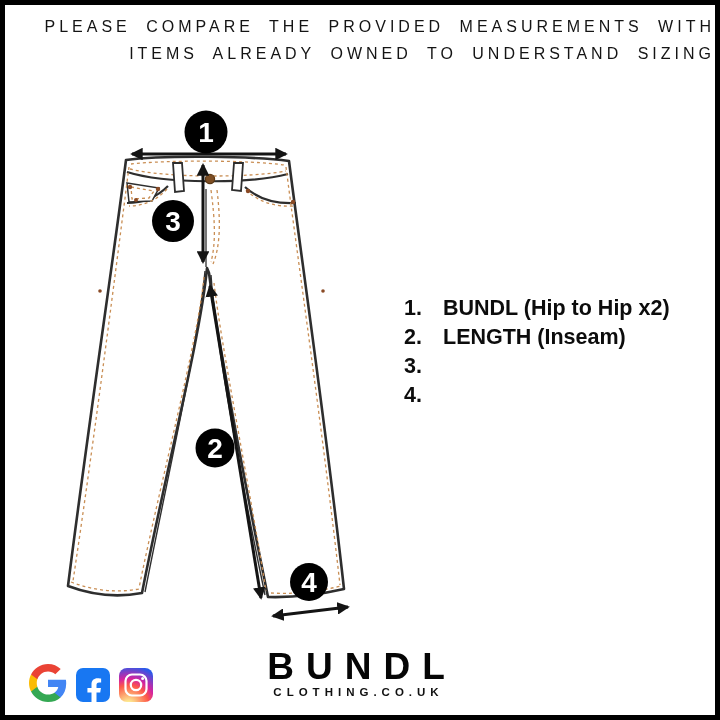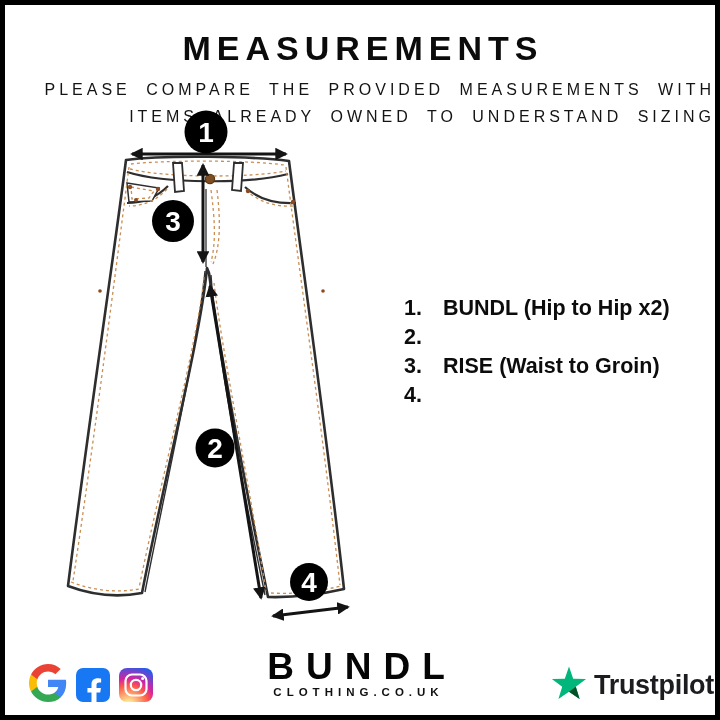--- a/index.html
+++ b/index.html
@@ -36,21 +36,20 @@
   .brand-name{font-size:37px;font-weight:700;letter-spacing:12px;padding-left:12px;line-height:38px;color:#050505;}
   .brand-tagline{font-size:11.5px;font-weight:700;letter-spacing:5px;padding-left:5px;margin-top:0;color:#101010;}
   .trustpilot{position:absolute;left:546px;top:660px;display:flex;align-items:center;gap:6px;}
   .trustpilot-label{font-size:27px;font-weight:700;color:#1c1c21;letter-spacing:-0.3px;}
 </style>
 </head>
 <body>
 
 <div class="page">
 
-  <div class="title">MEASUREMENTS</div>
   <div class="subtitle">
     <div>PLEASE COMPARE THE PROVIDED MEASUREMENTS WITH</div>
     <div>ITEMS ALREADY OWNED TO UNDERSTAND SIZING</div>
   </div>
 
   <svg class="jeans-svg" viewBox="40 95 330 530">
     <defs>
       <marker id="ah" viewBox="0 0 10 10" refX="8.5" refY="5" markerWidth="4.2" markerHeight="4.2" orient="auto-start-reverse">
         <path d="M0,0 L10,5 L0,10 z" fill="#141414"></path>
       </marker>
@@ -131,24 +130,24 @@
     </g>
   </svg>
 
   <div class="legend">
     <div class="legend-row">
       <span class="legend-num">1.</span>
       <span>BUNDL (Hip to Hip x2)</span>
     </div>
     <div class="legend-row">
       <span class="legend-num">2.</span>
+      <span>LENGTH (Inseam)</span>
     </div>
     <div class="legend-row">
       <span class="legend-num">3.</span>
-      <span>RISE (Waist to Groin)</span>
     </div>
     <div class="legend-row">
       <span class="legend-num">4.</span>
     </div>
   </div>
 
   <div class="social">
     <span>
       <svg width="38" height="38" viewBox="0 0 24 24">
         <path fill="#4285F4" d="M23.49 12.27c0-.79-.07-1.54-.19-2.27H12v4.51h6.47c-.29 1.48-1.14 2.73-2.4 3.58v3h3.86c2.26-2.09 3.56-5.17 3.56-8.82z"></path>
@@ -169,23 +168,14 @@
         <circle cx="23.6" cy="10.6" r="1.5" fill="#ffffff" stroke="none"></circle>
       </svg>
     </span>
   </div>
 
   <div class="brand">
     <div class="brand-name">BUNDL</div>
     <div class="brand-tagline">CLOTHING.CO.UK</div>
   </div>
 
-  <div class="trustpilot">
-    <span>
-      <svg width="37" height="36" viewBox="0 0 37 36">
-        <polygon fill="#00B67A" points="18,1.5 22.2,13.7 35.1,13.9 24.8,21.7 28.6,34.1 18,26.7 7.4,34.1 11.2,21.7 0.9,13.9 13.8,13.7"></polygon>
-        <polygon fill="#005128" points="18,26.7 24.8,21.7 28.6,34.1"></polygon>
-      </svg>
-    </span>
-    <span class="trustpilot-label">Trustpilot</span>
-  </div>
 
 </div>
 
 </body></html>

